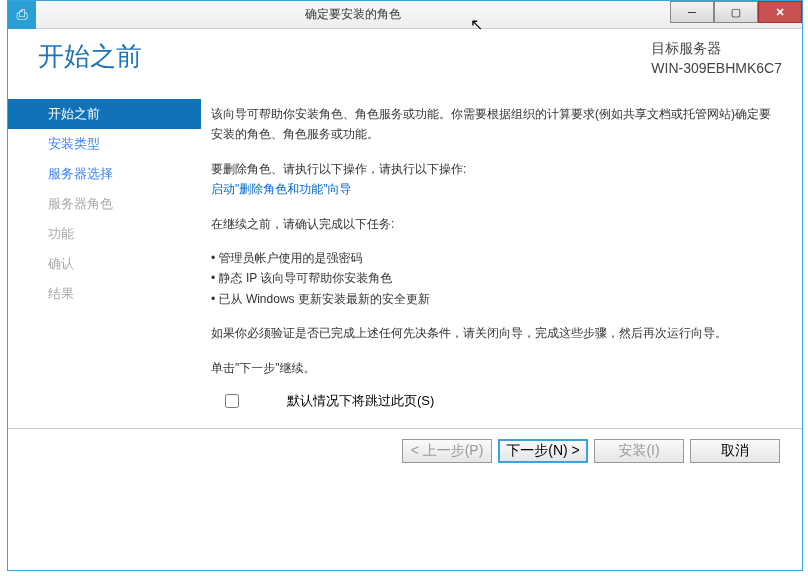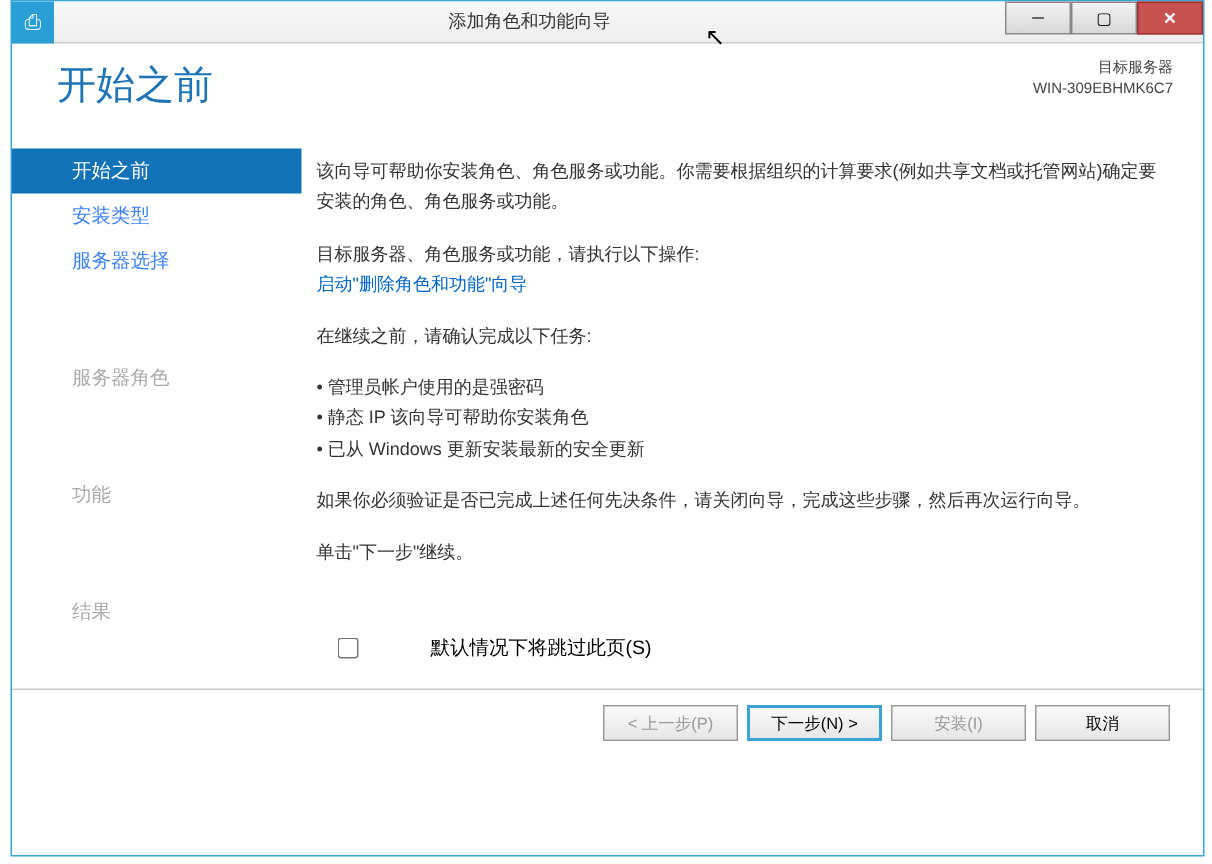--- a/index.html
+++ b/index.html
@@ -12,49 +12,49 @@
     .titlebar-title { flex: 1; text-align: center; font-size: 12px; color: #333; }
     .window-controls { display: flex; height: 100%; }
     .wc-btn { width: 44px; height: 22px; display: flex; align-items: center; justify-content: center; border: 1px solid #888; background: linear-gradient(#f3f3f3,#d8d8d8); font-size: 11px; cursor: pointer; }
     .wc-close { background: #c75050; color: #fff; border-color: #a03030; font-weight: bold; }
     .cursor-ptr { position: absolute; left: 462px; top: 14px; font-size: 16px; color: #000; pointer-events: none; }
     
     .content-wrap { width: 100%; display: flex; flex-direction: column; }
     
     .header-row { height: 70px; padding: 10px 20px 0 30px; display: flex; justify-content: space-between; align-items: flex-start; }
     .page-heading { font-size: 26px; color: #1e74b4; font-weight: 300; }
-    .target-box { text-align: right; font-size: 10px; color: #444; line-height: 1.4; }
+    .target-box { font-size: 14px; color: #444; line-height: 1.4; }
     
     .main-area { flex: 1; display: flex; }
     .sidebar { width: 193px; padding-top: 0; }
     .nav-item { height: 30px; line-height: 30px; padding-left: 40px; font-size: 13px; color: #3b82f6; cursor: pointer; }
     .nav-item.active { background: #1172b7; color: #fff; }
-    .nav-item.disabled { color: #aaa; cursor: default; margin-top: 48px; }
+    .nav-item.disabled { color: #aaa; cursor: default; }
     
     .content { flex: 1; padding: 5px 25px 0 10px; font-size: 12px; color: #333; line-height: 1.7; }
     .content p { margin-bottom: 14px; }
     .link-text { color: #0066cc; cursor: pointer; }
     .bullet-list { margin: 0 0 14px 0; }
     .bullet-list div::before { content: "• "; }
     
     .skip-row { padding: 0 0 18px 24px; display: flex; align-items: center; font-size: 13px; margin-left: 193px; gap: 40px; }
     .skip-row input { margin-right: 8px; width: 14px; height: 14px; }
     
     .button-bar { border-top: 1px solid #ccc; padding: 10px 22px 12px 0; display: flex; justify-content: flex-end; gap: 6px; }
-    .btn { min-width: 90px; height: 24px; font-size: 11px; border: 1px solid #999; background: linear-gradient(#fafafa,#e6e6e6); cursor: pointer; }
+    .btn { min-width: 90px; height: 24px; font-size: 14px; border: 1px solid #999; background: linear-gradient(#fafafa,#e6e6e6); cursor: pointer; }
     .btn:disabled { color: #999; cursor: default; }
     .btn.focus { border: 2px solid #3aa4d8; }
   </style>
 </head>
 <body>
 
 <div class="window">
   <div class="titlebar">
     <div class="titlebar-icon">⎙</div>
-    <div class="titlebar-title">添加角色和功能向导</div>
+    <div class="titlebar-title">确定要安装的角色</div>
     <div class="window-controls">
       <div class="wc-btn">─</div>
       <div class="wc-btn">▢</div>
       <div class="wc-btn wc-close">✕</div>
     </div>
   </div>
   <span class="cursor-ptr">↖</span>
 
   <div class="content-wrap">
     <div class="header-row">
@@ -65,27 +65,28 @@
       </div>
     </div>
 
     <div class="main-area">
       <div class="sidebar">
         <div class="nav-item active">开始之前</div>
         <div class="nav-item">安装类型</div>
         <div class="nav-item">服务器选择</div>
         <div class="nav-item disabled">服务器角色</div>
         <div class="nav-item disabled">功能</div>
+        <div class="nav-item disabled">确认</div>
         <div class="nav-item disabled">结果</div>
       </div>
 
       <div class="content">
         <p>该向导可帮助你安装角色、角色服务或功能。你需要根据组织的计算要求(例如共享文档或托管网站)确定要安装的角色、角色服务或功能。</p>
         <p>
-          <span>目标服务器、角色服务或功能，请执行以下操作:</span><br>
+          <span>要删除角色、请执行以下操作，请执行以下操作:</span><br>
           <span class="link-text">启动"删除角色和功能"向导</span>
         </p>
         <p>在继续之前，请确认完成以下任务:</p>
         <div class="bullet-list">
           <div>管理员帐户使用的是强密码</div>
           <div>静态 IP 该向导可帮助你安装角色</div>
           <div>已从 Windows 更新安装最新的安全更新</div>
         </div>
         <p>如果你必须验证是否已完成上述任何先决条件，请关闭向导，完成这些步骤，然后再次运行向导。</p>
         <p>单击"下一步"继续。</p>

